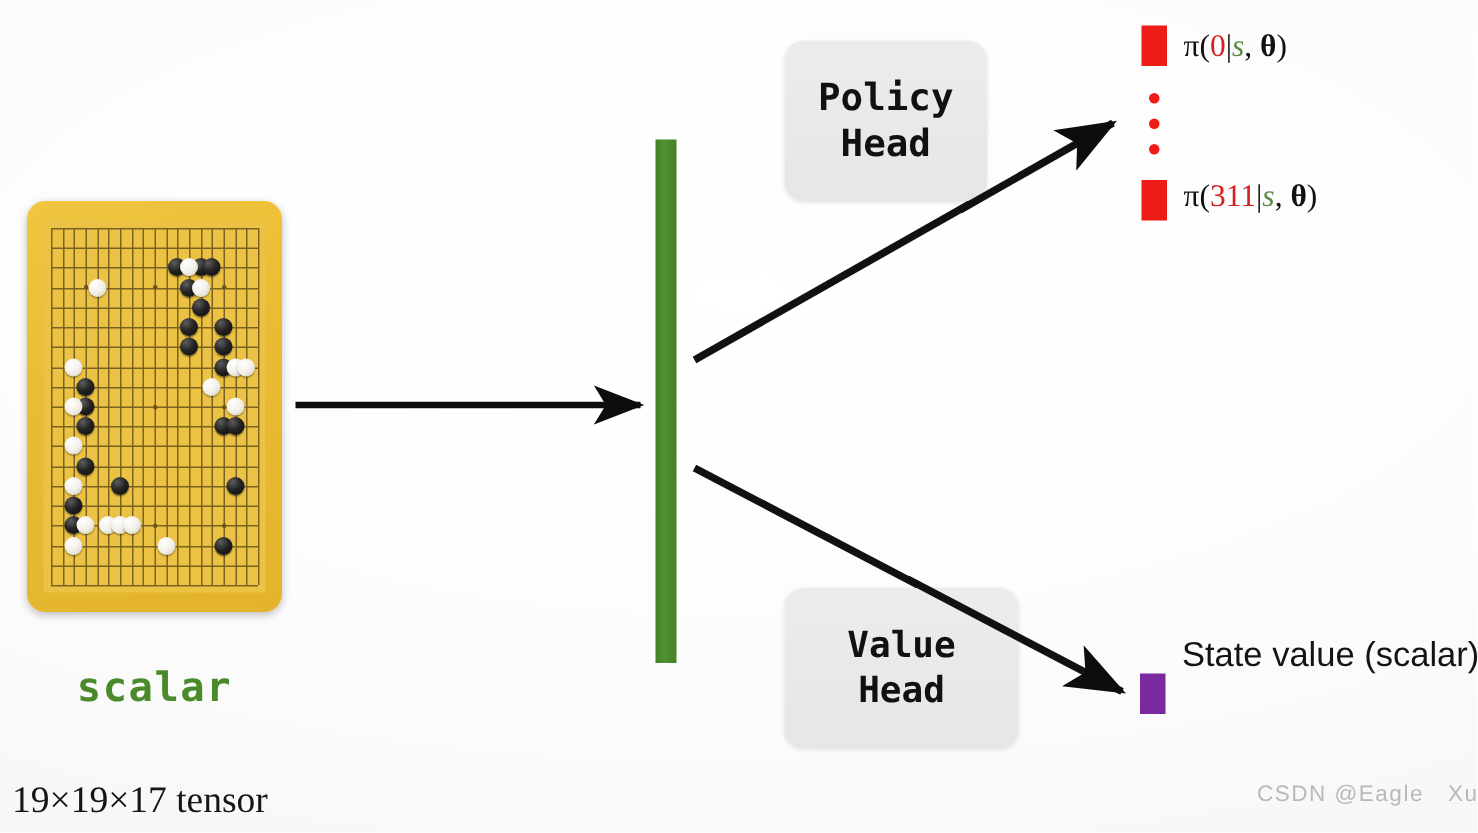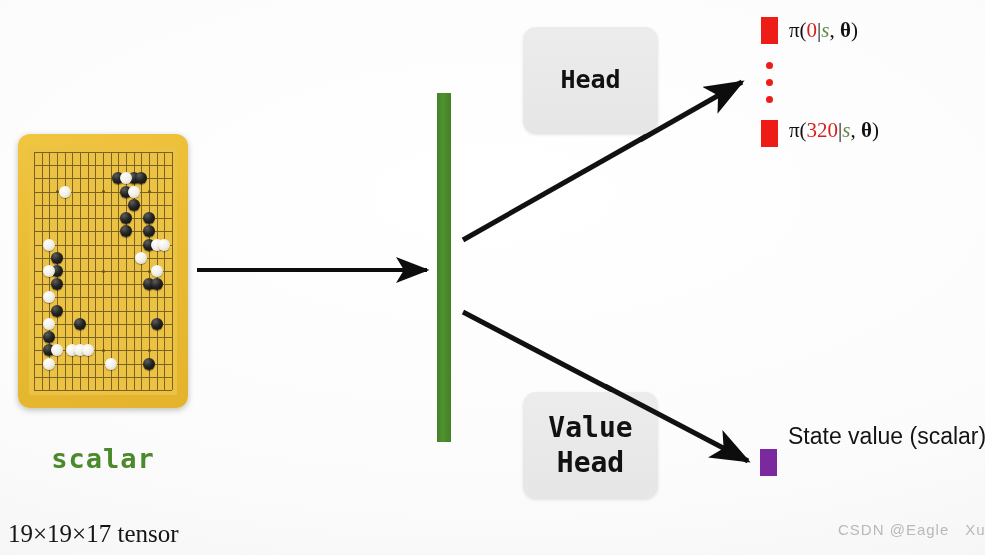--- a/index.html
+++ b/index.html
@@ -57,21 +57,21 @@
     border-radius:13px;
     display:flex;flex-direction:column;align-items:center;justify-content:center;
     font-family:"DejaVu Sans Mono","Liberation Mono",monospace;
     font-weight:bold;color:#111;
     box-shadow:0 1px 3px rgba(0,0,0,.10);
     z-index:6;
   }
   .box span{line-height:1.22;display:block;}
   #box-conv{left:239px;top:169px;width:127px;height:74px;font-size:25px;}
   #box-policy{left:523px;top:27px;width:135px;height:107px;font-size:25px;}
-  #box-value{left:523px;top:392px;width:135px;height:107px;font-size:28px;}
+  #box-value{left:523px;top:392px;width:156px;height:107px;font-size:24px;}
 
   
   .feature-bar{
     position:absolute;left:437px;top:93px;width:14px;height:349px;
     background:linear-gradient(90deg,#447f27 0%,#4f9230 40%,#467f27 100%);
     z-index:4;
   }
 
   
   #arrows{position:absolute;left:0;top:0;width:985px;height:555px;z-index:3;}
@@ -225,20 +225,21 @@
 
     <line x1="463" y1="240" x2="650" y2="134" stroke="#111" stroke-width="5"></line>
 
     <line x1="463" y1="312" x2="612" y2="390" stroke="#111" stroke-width="5"></line>
   </svg>
 
   <div class="feature-bar"></div>
 
 
   <div class="box" id="box-policy">
+    <span>Policy</span>
     <span>Head</span>
   </div>
 
   <div class="box" id="box-value">
     <span>Value</span>
     <span>Head</span>
   </div>
 
   <svg id="arrows-top">
     <line x1="640" y1="140" x2="742" y2="82" stroke="#111" stroke-width="5" marker-end="url(#ah)"></line>
@@ -251,21 +252,21 @@
   </div>
 
   <div class="vdots">
     <i style="top:0"></i>
       <i style="top:17px"></i>
       <i style="top:34px"></i>
   </div>
 
   <div class="swatch red" id="sw-bot"></div>
   <div class="formula" id="f-bot">
-    <span class="pi">π(</span><span class="num">320</span><span>|</span><span class="sv">s</span><span>, </span><span class="th">θ</span><span>)</span>
+    <span class="pi">π(</span><span class="num">311</span><span>|</span><span class="sv">s</span><span>, </span><span class="th">θ</span><span>)</span>
   </div>
 
   <div class="swatch purple" id="sw-val"></div>
   <div class="statevalue">State value (scalar)</div>
 
   <div class="watermark">CSDN @Eagle Xu</div>
 
 </div>
 
 </body></html>

